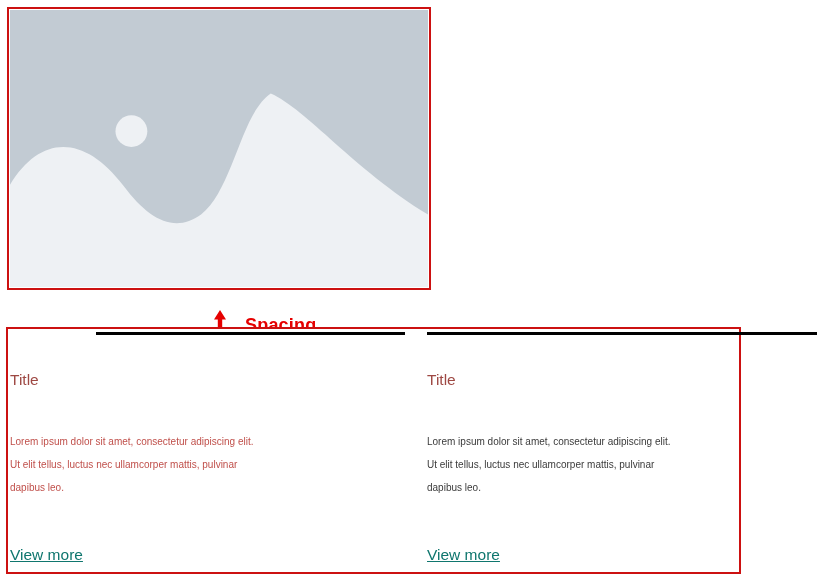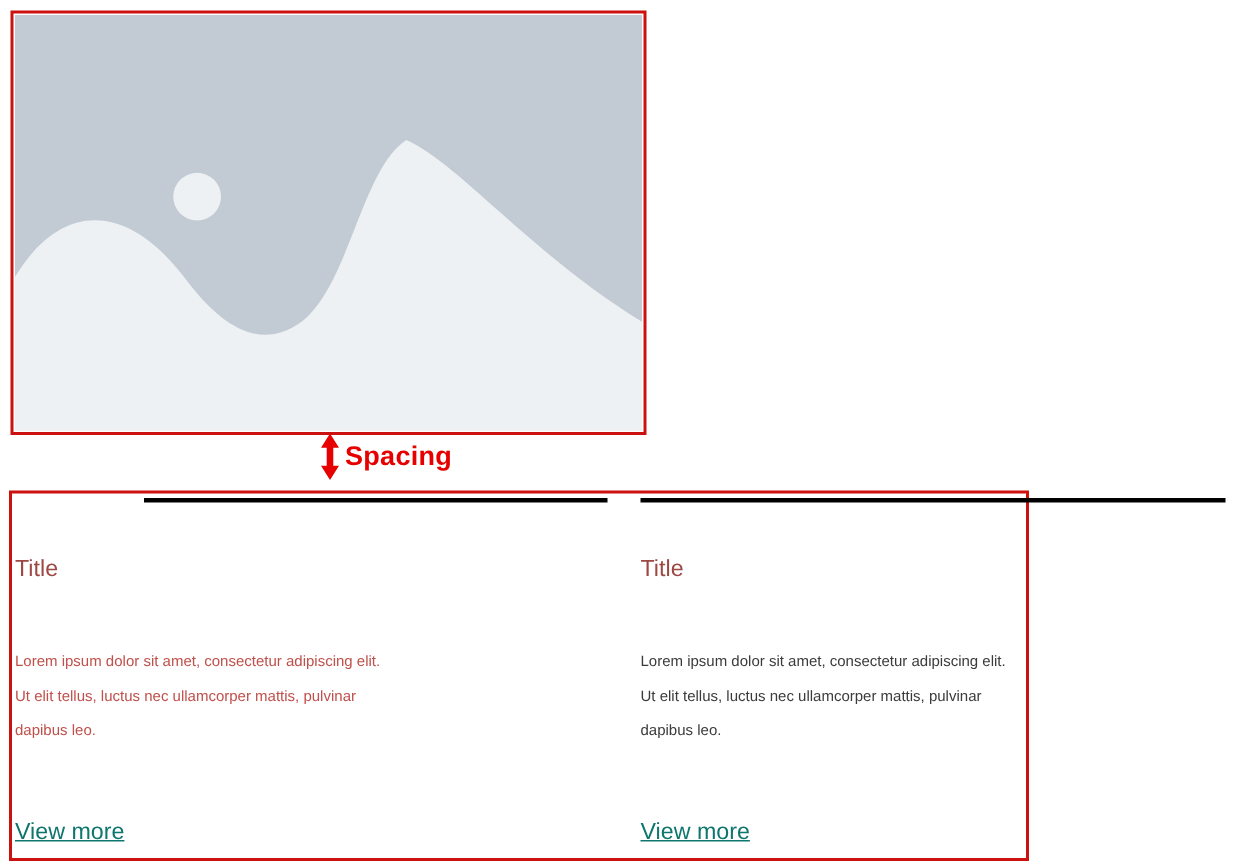--- a/index.html
+++ b/index.html
@@ -16,37 +16,37 @@
     position: absolute; left: 7px; top: 7px;
     width: 424px; height: 283px;
     border: 2px solid #cc1111;
     background: #ffffff;
     padding: 1px;
   }
   .image-block svg { display: block; width: 100%; height: 100%; }
 
   
   .spacing-indicator {
-    position: absolute; left: 213px; top: 287px;
+    position: absolute; left: 213px; top: 308px;
     height: 35px;
-    display: flex; align-items: center; gap: 3px;
+    display: flex; align-items: center; gap: 18px;
   }
   .spacing-indicator svg { display: block; }
   .spacing-label {
     color: #e60000;
     font-size: 18px;
     font-weight: 600;
     letter-spacing: 0.2px;
     white-space: nowrap;
   }
 
   
   .cards-box {
     position: absolute; left: 6px; top: 327px;
-    width: 680px; height: 247px;
+    width: 735px; height: 247px;
     border: 2px solid #cc1111;
     background: #ffffff;
   }
   .card { position: absolute; top: 0; height: 100%; }
   .card-left  { left: 2px;   width: 396px; }
   .card-right { left: 419px; width: 390px; }
 
   .card-divider { position: absolute; top: 3px; height: 3px; background: #000000; }
   .card-left  .card-divider { left: 86px; width: 309px; }
   .card-right .card-divider { left: 0;    width: 390px; }

